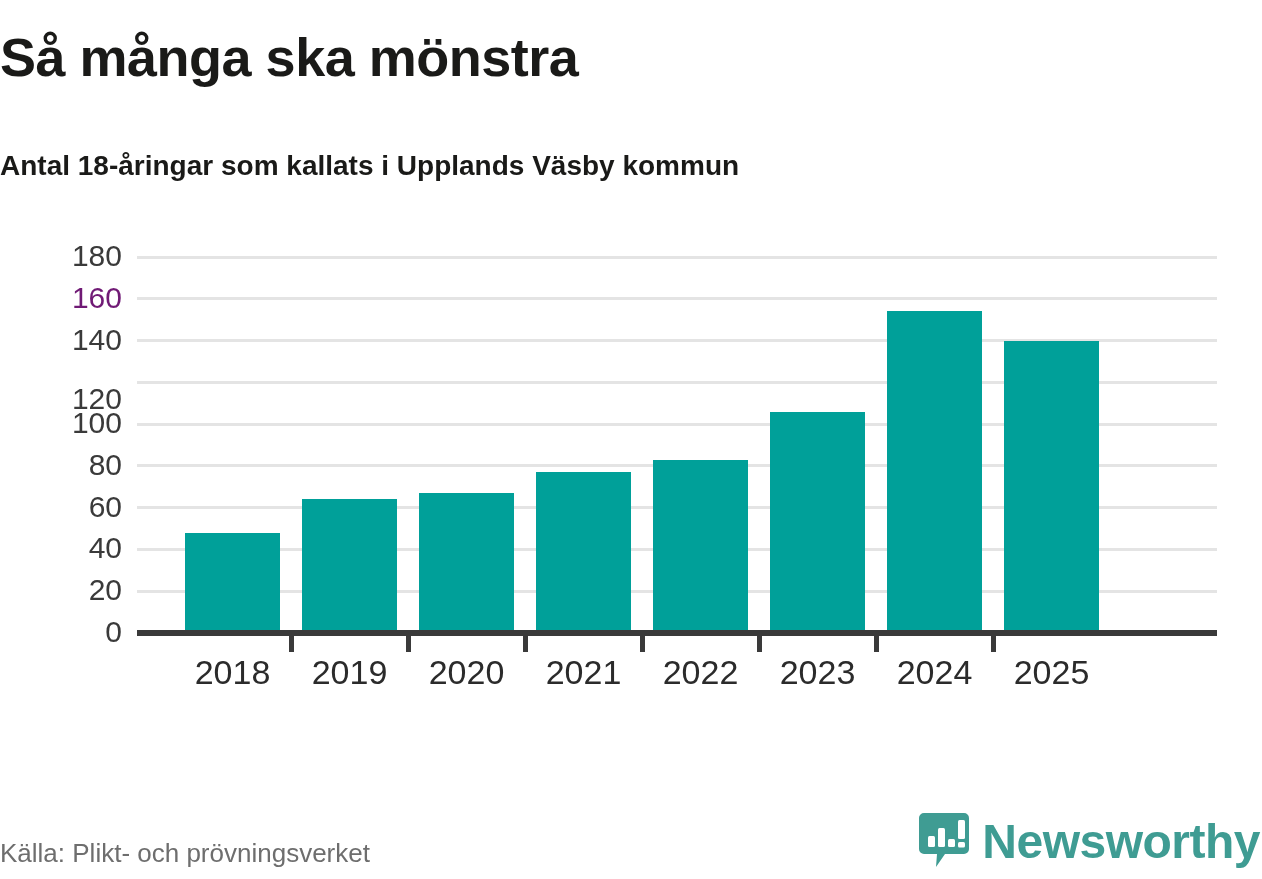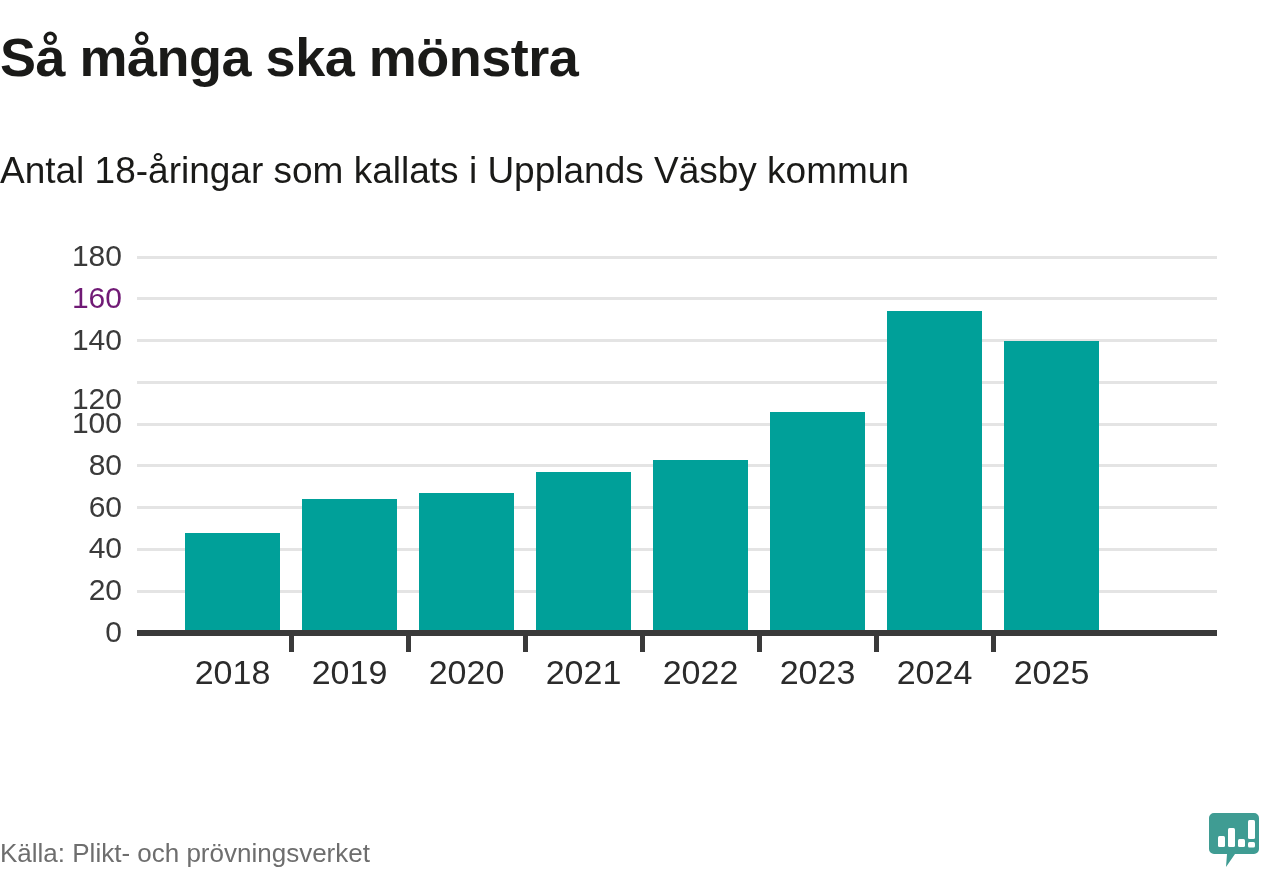--- a/index.html
+++ b/index.html
@@ -25,22 +25,22 @@
     color: #1a1a18;
     letter-spacing: -0.5px;
     line-height: 1.0;
     white-space: nowrap;
     margin-top: 24px;
   }
   #chart-subtitle {
     position: absolute;
     left: 0px;
     top: 152px;
-    font-size: 37px;
-    font-weight: normal;
+    font-size: 28px;
+    font-weight: bold;
     color: #1a1a18;
     line-height: 1.0;
     white-space: nowrap;
   }
 
   
   #plot {
     position: absolute;
     left: 0px;
     top: 230px;
@@ -186,13 +186,14 @@
   <span style="display:block;">
     <svg width="52" height="56" viewBox="0 0 52 56" xmlns="http://www.w3.org/2000/svg">
       <path d="M6,1 H46 A5,5 0 0 1 51,6 V37 A5,5 0 0 1 46,42 H27 L18,55 L19,42 H6 A5,5 0 0 1 1,37 V6 A5,5 0 0 1 6,1 Z" fill="#3f9c93"></path>
       <rect x="10" y="24" width="7" height="11" rx="1.5" fill="#ffffff"></rect>
       <rect x="20" y="16" width="7" height="19" rx="1.5" fill="#ffffff"></rect>
       <rect x="30" y="27" width="7" height="8" rx="1.5" fill="#ffffff"></rect>
       <rect x="40" y="8" width="7" height="19" rx="1.5" fill="#ffffff"></rect>
       <rect x="40" y="30" width="7" height="5.5" rx="1.5" fill="#ffffff"></rect>
     </svg>
   </span>
+  <span id="logo-wordmark">Newsworthy</span>
 </div>
 
 </body></html>

